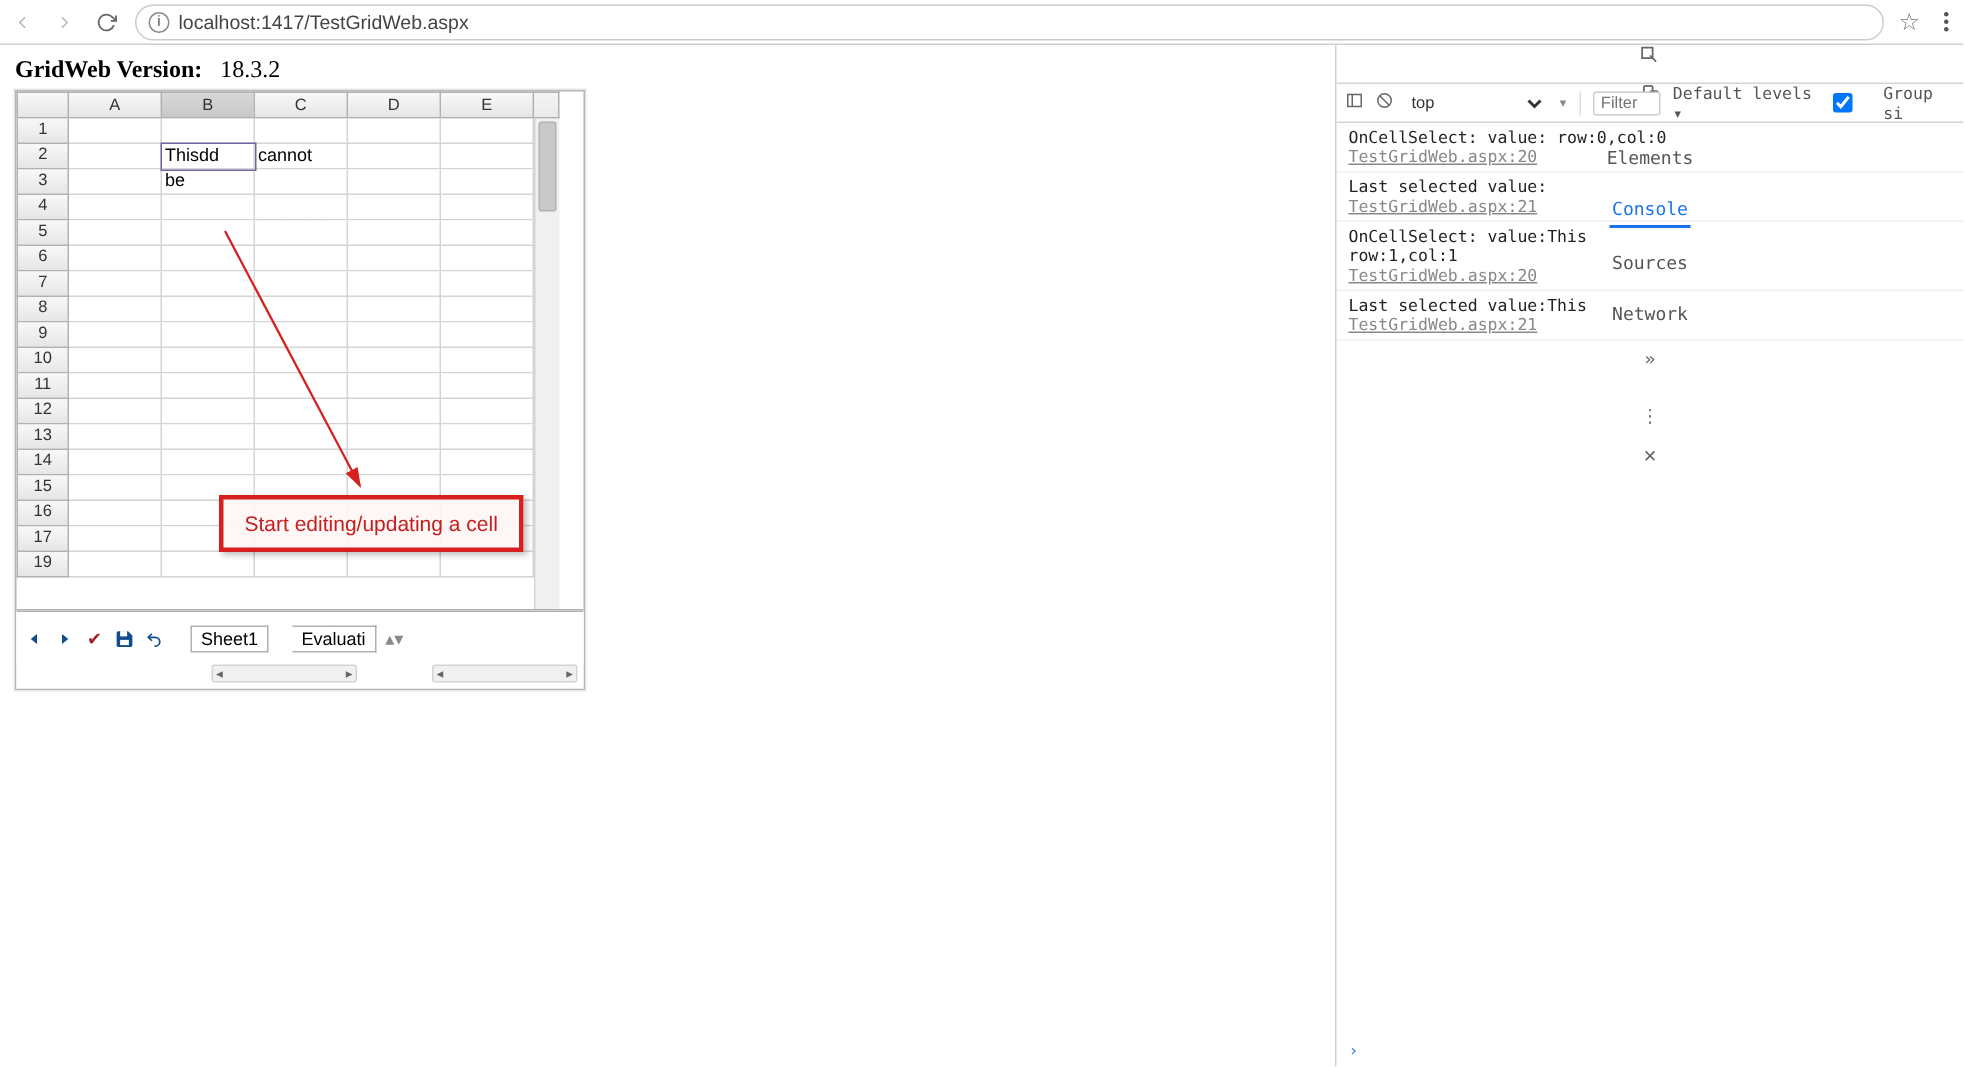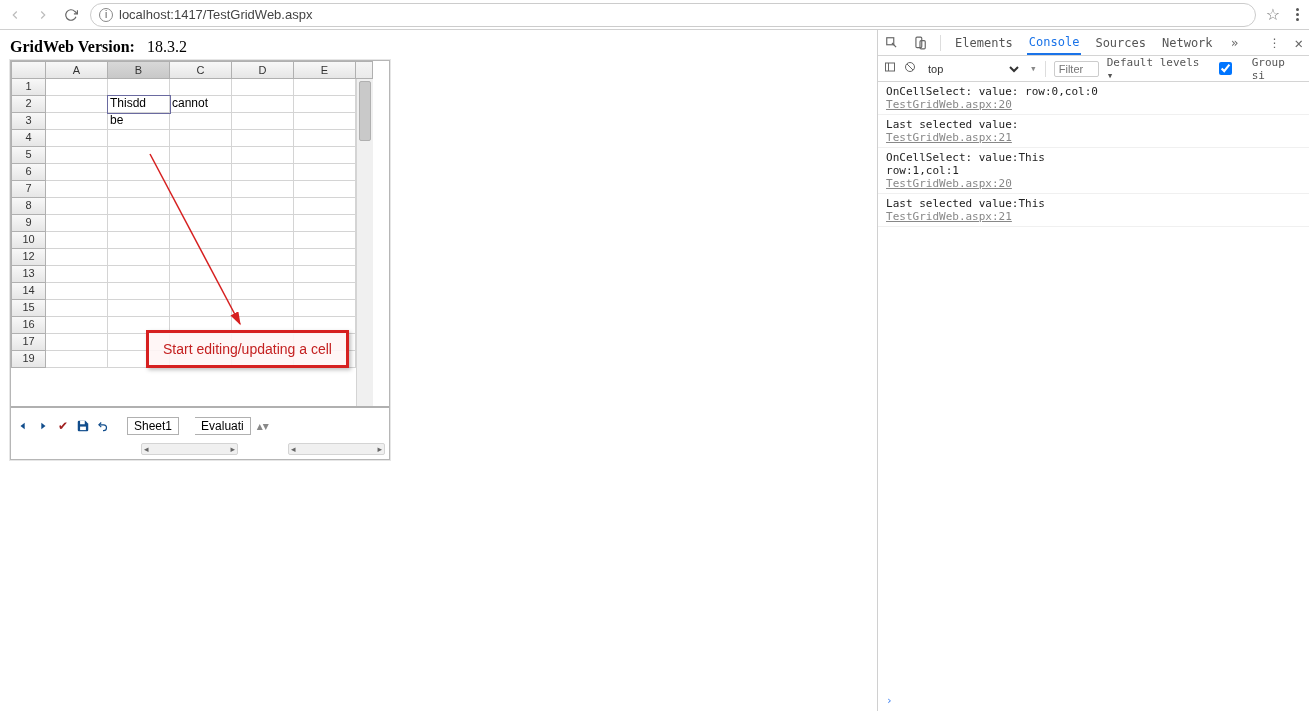--- a/index.html
+++ b/index.html
@@ -54,21 +54,21 @@
   .sheet-tab + .sheet-tab { border-left:none;}
   .tb-row2 { display:flex; gap:50px; padding:0 4px 4px 130px;}
   .mini-scroll { width:110px; height:12px; background:#f0f0f0; border:1px solid #d4d4d4; border-radius:2px; display:flex; align-items:center; justify-content:space-between; padding:0 2px;}
   .mini-scroll span{ font-size:9px; color:#666;}
 
   
   .annotation-arrow { position:absolute; left:140px; top:118px; z-index:15; pointer-events:none;}
   .annotation-box { position:absolute; left:146px; top:300px; z-index:16; border:3px solid #d62020; background:rgba(255,245,245,0.9); color:#c42020; font-size:14px; padding:8px 14px; box-shadow:2px 2px 4px rgba(0,0,0,0.25); white-space:nowrap;}
 
   
-  .dt-toolbar { height:26px; border-bottom:1px solid #d4d4d4; display:flex; align-items:center; padding:0 6px; gap:12px; font-size:12px; color:#555; }
+  .dt-toolbar { height:26px; border-bottom:1px solid #d4d4d4; display:flex; align-items:center; padding:0 6px; gap:12px; font-size:12px; color:#555;flex-direction:column; }
   .dt-toolbar .icon-btn { width:16px; height:16px; display:flex; align-items:center; justify-content:center; color:#666;}
   .dt-tab { padding:4px 2px; cursor:default; }
   .dt-tab.active { color:#1a73e8; border-bottom:2px solid #1a73e8; }
   .dt-toolbar .spacer { flex:1; }
   .dt-close { font-size:14px; color:#666; }
   .dt-subbar { height:26px; border-bottom:1px solid #d4d4d4; display:flex; align-items:center; padding:0 6px; gap:8px; font-size:11px; color:#555; }
   .dt-subbar .dropdown { border:none; background:#fff; font-size:11px; color:#333; width:100px;}
   .dt-subbar input.filter { width:45px; border:1px solid #ccc; border-radius:2px; font-size:11px; padding:1px 4px; color:#888;}
   .dt-subbar .sep { width:1px; height:16px; background:#ddd; }
   .dt-log { flex:1; overflow:auto; }
@@ -210,20 +210,28 @@
               </div>
               <div class="grid-row">
                 <div class="row-head">10</div>
                 <div class="cell"></div>
                 <div class="cell"></div>
                 <div class="cell"></div>
                 <div class="cell"></div>
                 <div class="cell"></div>
               </div>
               <div class="grid-row">
+                <div class="row-head">11</div>
+                <div class="cell"></div>
+                <div class="cell"></div>
+                <div class="cell"></div>
+                <div class="cell"></div>
+                <div class="cell"></div>
+              </div>
+              <div class="grid-row">
                 <div class="row-head">12</div>
                 <div class="cell"></div>
                 <div class="cell"></div>
                 <div class="cell"></div>
                 <div class="cell"></div>
                 <div class="cell"></div>
               </div>
               <div class="grid-row">
                 <div class="row-head">13</div>
                 <div class="cell"></div>

